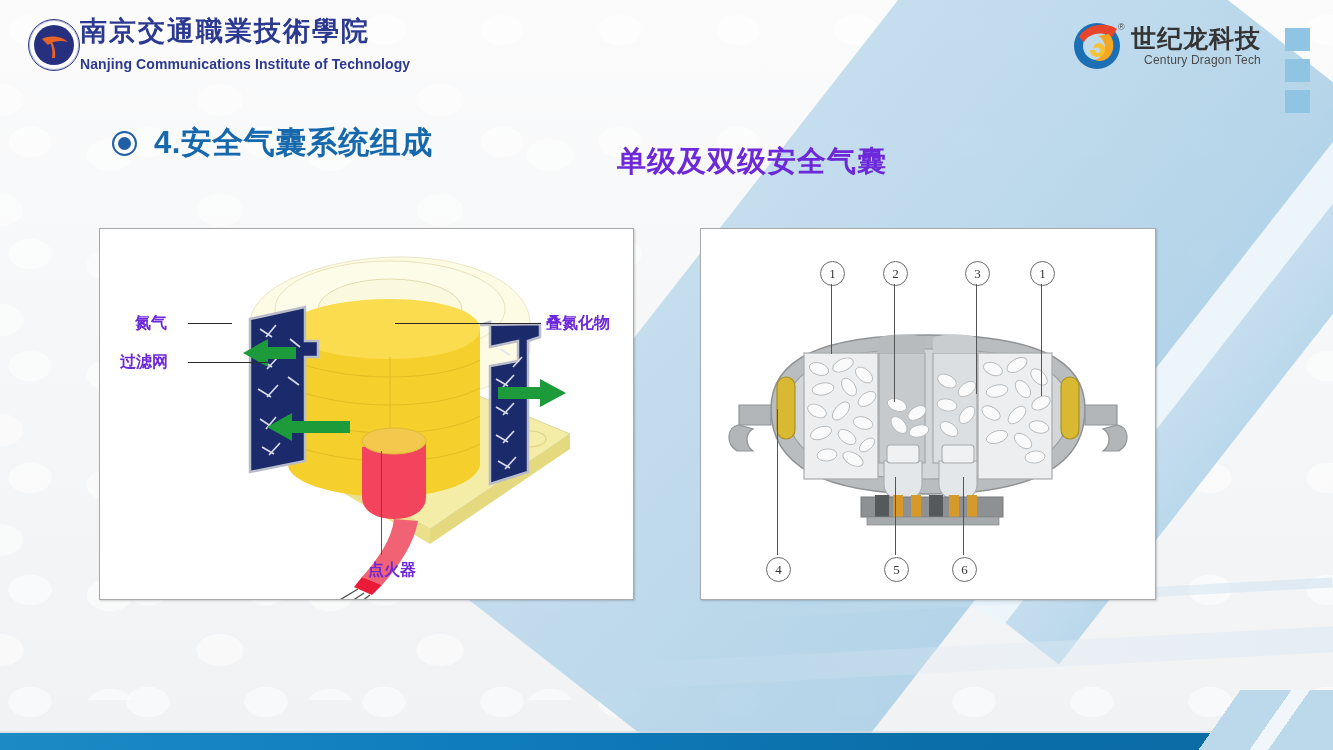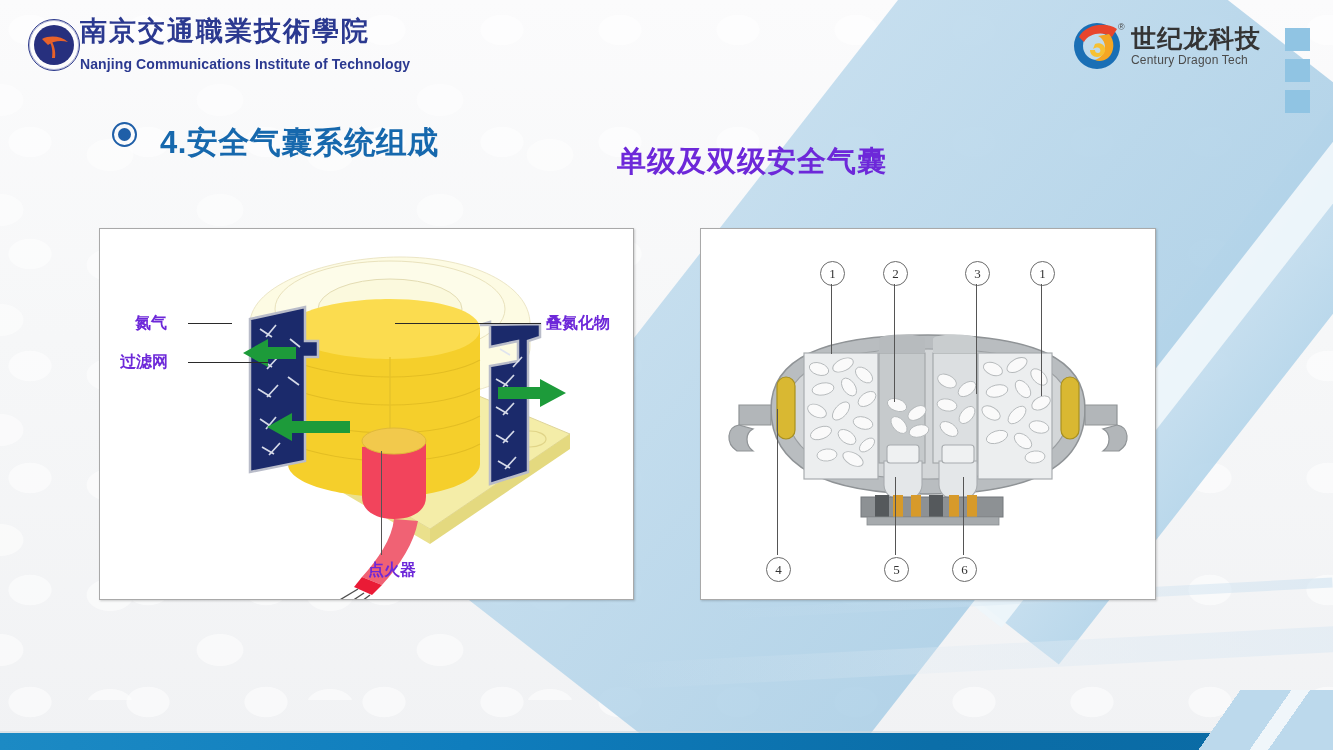--- a/index.html
+++ b/index.html
@@ -64,27 +64,27 @@
   .seal-swoosh{position:absolute;left:12px;top:13px;width:28px;height:26px;z-index:3;}
   .seal-ring-text{position:absolute;inset:0;border-radius:50%;
         border:1px solid rgba(45,58,140,.35);}
   .uni-names{display:flex;flex-direction:column;line-height:1;}
   .uni-cn{font-size:27px;font-weight:bold;color:#2b3990;letter-spacing:2px;
           font-family:"Liberation Serif","DejaVu Serif",serif;}
   .uni-en{font-size:14px;font-weight:bold;color:#2b3990;margin-top:12px;letter-spacing:.1px;}
   .logo-right{position:absolute;right:72px;top:20px;display:flex;align-items:center;gap:8px;}
   .cd-mark{width:52px;height:52px;position:relative;}
   .cd-reg{position:absolute;left:47px;top:2px;font-size:9px;color:#4a4a4a;}
-  .cd-names{display:flex;flex-direction:column;line-height:1;}
+  .cd-names{display:flex;flex-direction:column;line-height:1;align-items:flex-end;}
   .cd-cn{font-size:25px;font-weight:bold;color:#343434;letter-spacing:1px;}
   .cd-en{font-size:12px;color:#4b4b4b;margin-top:3px;letter-spacing:.2px;}
   .squares{position:absolute;right:23px;top:28px;display:flex;flex-direction:column;gap:8px;}
   .sq{width:25px;height:23px;background:#90c4e3;}
   
-  .title-main{position:absolute;left:112px;top:122px;display:flex;gap:23px;}
+  .title-main{position:absolute;left:112px;top:122px;display:flex;align-items:center;gap:17px;}
   .bullet-ring{width:25px;height:25px;border-radius:50%;border:2.5px solid #1f5fa8;
                box-sizing:border-box;display:flex;align-items:center;justify-content:center;}
   .bullet-dot{width:13px;height:13px;border-radius:50%;background:#1f5fa8;}
   .title-main-text{font-size:31px;font-weight:bold;color:#1668ad;letter-spacing:.5px;}
   .title-sub{position:absolute;left:617px;top:142px;font-size:29px;font-weight:bold;color:#6d28d9;letter-spacing:1px;}
   
   .fig{position:absolute;background:#ffffff;border:1px solid #a9a9a9;
        box-shadow:1px 1px 2px rgba(0,0,0,.18);box-sizing:border-box;}
   .fig-left{left:99px;top:228px;width:535px;height:372px;}
   .fig-right{left:700px;top:228px;width:456px;height:372px;}

